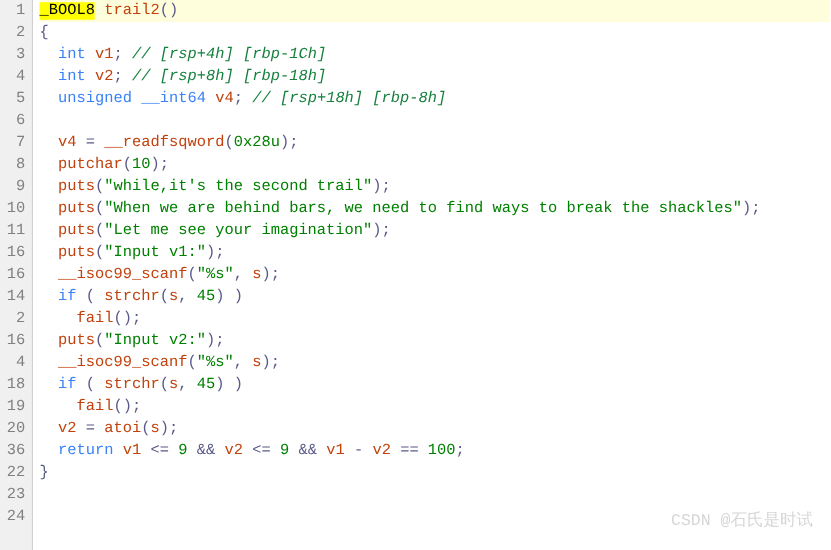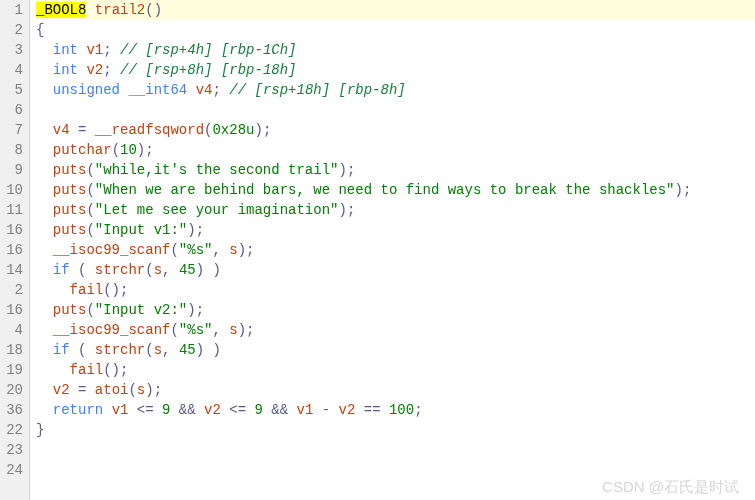--- a/index.html
+++ b/index.html
@@ -47,25 +47,25 @@
   .tk-sel  { background: #ffff00; color: #000; }
   .tk-func { color: #c2410c; }
   .tk-kw   { color: #3b82f6; }
   .tk-cm-hl{ color: #15803d; font-style: italic; }
   .tk-str  { color: #008000; }
   .tk-num  { color: #008000; }
   .tk-var  { color: #c2410c; }
   .tk-punc { color: #5a5a8a; }
   .watermark {
     position: absolute;
-    bottom: 3px;
+    bottom: 18px;
     right: 16px;
     color: #d6d6d6;
     font-size: 15px;
-    font-family: Liberation Sans, sans-serif;
+    font-family: Liberation Mono, monospace;
     pointer-events: none;
   }
 </style>
 </head>
 <body>
 
 <div class="editor">
   <div class="gutter">
     <div class="gutter-line">1</div>
     <div class="gutter-line">2</div>

